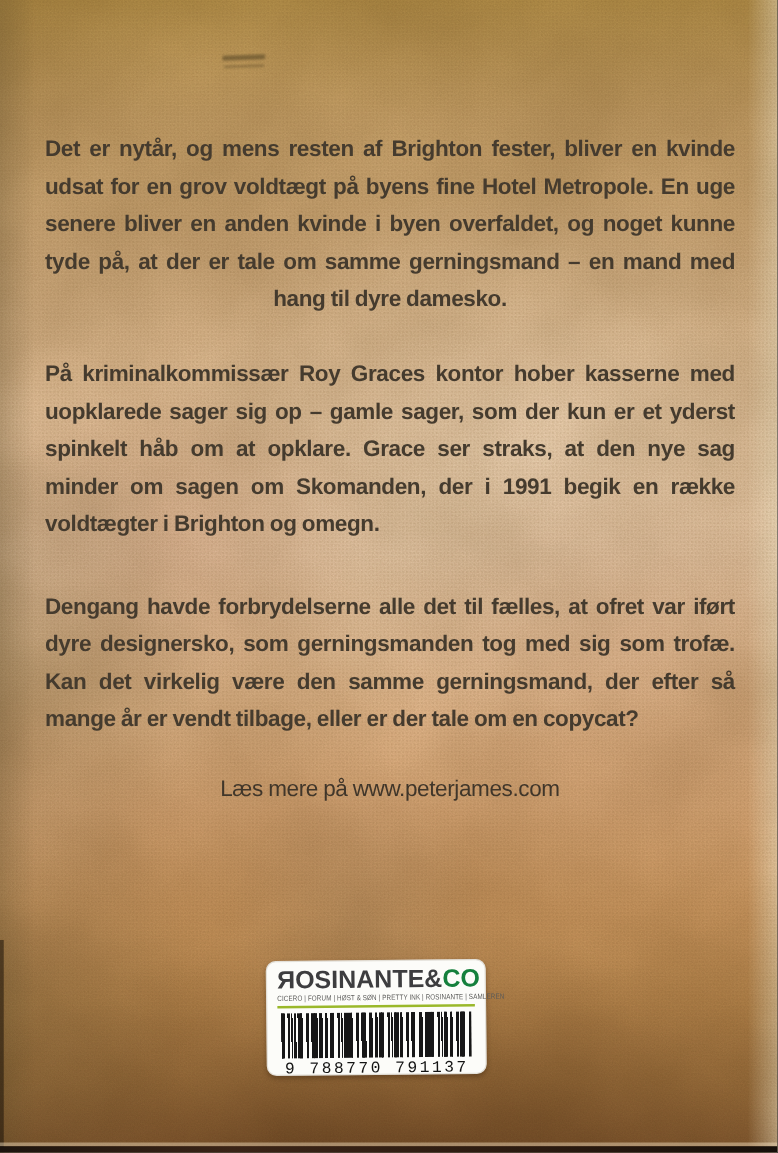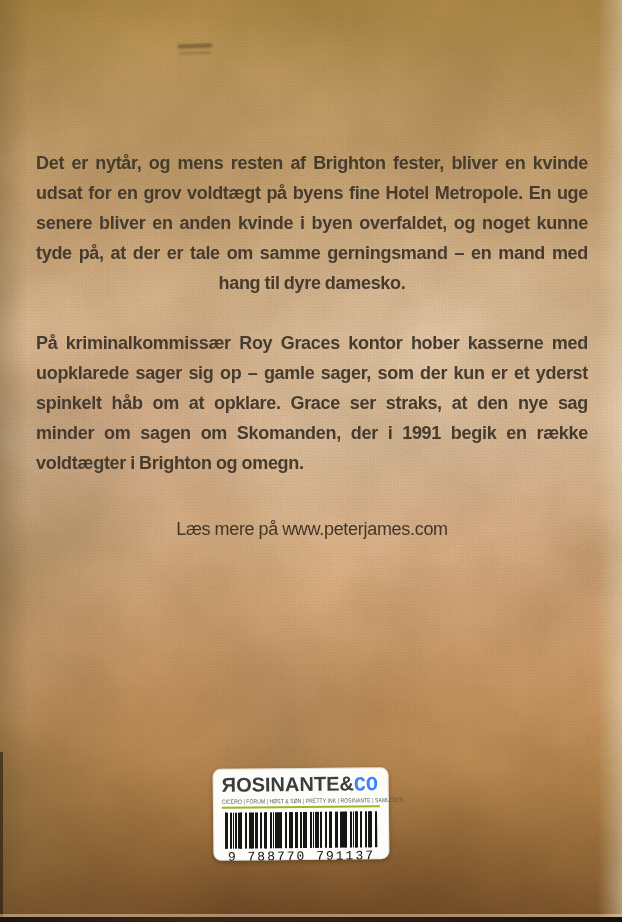--- a/index.html
+++ b/index.html
@@ -39,38 +39,38 @@
   .smudge{
     position:absolute;left:178px;top:44px;width:34px;height:4px;
     background:rgba(72,58,30,0.50);
     box-shadow:0 7px 0 -1px rgba(72,58,30,0.35);
     filter:blur(1px);transform:rotate(-2deg);
   }
   .blurb{
     position:absolute;left:36px;right:34px;top:104px;
     color:#453b2e;
     font-size:18px;line-height:30px;font-weight:600;
-    letter-spacing:-0.3px;word-spacing:-0.5px;margin-top:44px;
+    letter-spacing:-0.3px;word-spacing:-0.5px;
   }
   .blurb p{margin:0 0 30px 0;}
   .p1{text-align:justify;text-align-last:center;}
   .p2{text-align:justify;margin-bottom:36px !important;}
   .p3{text-align:justify;margin-bottom:26px !important;}
   .p4{text-align:center;font-weight:700;margin-bottom:4px !important;color:#40362a;}
   .p5{text-align:center;font-weight:400;color:#40362a;}
   .sticker{
     position:absolute;left:213px;top:768px;width:176px;height:92px;
     background:#fcfcf9;border-radius:8px;
     transform:rotate(-0.6deg);
     box-shadow:0 2px 4px rgba(40,20,5,0.35), inset 0 0 0 1px rgba(150,140,120,0.25);
     padding:5px 9px 0 9px;box-sizing:border-box;
   }
   .logo{white-space:nowrap;font-weight:700;font-size:20px;line-height:22px;
         letter-spacing:0;color:#3d3d3f;}
-  .logo .co{color:#3b82f6;font-family:Liberation Mono, monospace;}
+  .logo .co{color:#15803d;}
   .imprints{white-space:nowrap;font-size:6px;color:#5a5a58;letter-spacing:0.1px;
             transform:scaleX(0.84);transform-origin:left;margin-top:1px;}
   .rule{height:2px;background:#9ab82a;margin-top:2px;}
   .barcode{
     height:36px;margin:4px 3px 0 3px;
     background:
       repeating-linear-gradient(90deg,#161616 0 2px, rgba(0,0,0,0) 2px 5px),
       repeating-linear-gradient(90deg,#161616 0 1px, rgba(0,0,0,0) 1px 8px),
       repeating-linear-gradient(90deg,#161616 0 3px, rgba(0,0,0,0) 3px 13px);
   }
@@ -105,20 +105,21 @@
     </filter>
     <rect width="622" height="922" filter="url(#blotch)"></rect>
   </svg>
   <div class="dots"></div>
 
   <div class="smudge"></div>
 
   <div class="blurb">
     <p class="p1">Det er nytår, og mens resten af Brighton fester, bliver en kvinde udsat for en grov voldtægt på byens fine Hotel Metropole. En uge senere bliver en anden kvinde i byen overfaldet, og noget kunne tyde på, at der er tale om samme gerningsmand – en mand med hang til dyre damesko.</p>
     <p class="p2">På kriminalkommissær Roy Graces kontor hober kasserne med uopklarede sager sig op – gamle sager, som der kun er et yderst spinkelt håb om at opklare. Grace ser straks, at den nye sag minder om sagen om Skomanden, der i 1991 begik en række voldtægter i Brighton og omegn.</p>
+    <p class="p3">Dengang havde forbrydelserne alle det til fælles, at ofret var iført dyre designersko, som gerningsmanden tog med sig som trofæ. Kan det virkelig være den samme gerningsmand, der efter så mange år er vendt tilbage, eller er der tale om en copycat?</p>
     <p class="p5">Læs mere på www.peterjames.com</p>
   </div>
 
   <div class="sticker">
     <div class="logo">
       <span>ЯOSINANTE</span><span>&amp;</span><span class="co">CO</span>
     </div>
     <div class="imprints">CICERO | FORUM | HØST &amp; SØN | PRETTY INK | ROSINANTE | SAMLEREN</div>
     <div class="rule"></div>
     <div class="barcode"></div>

